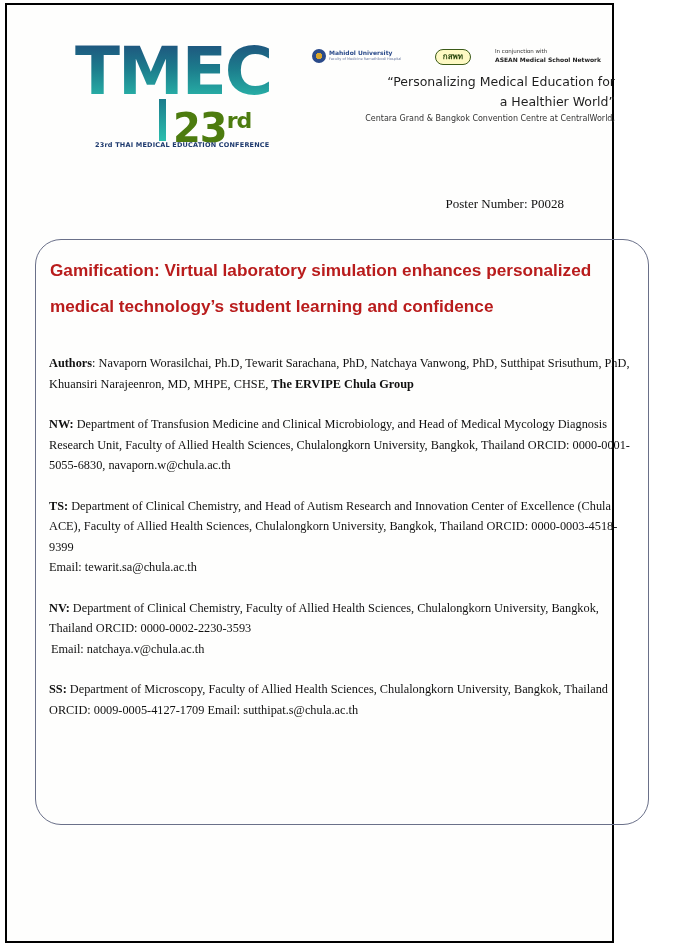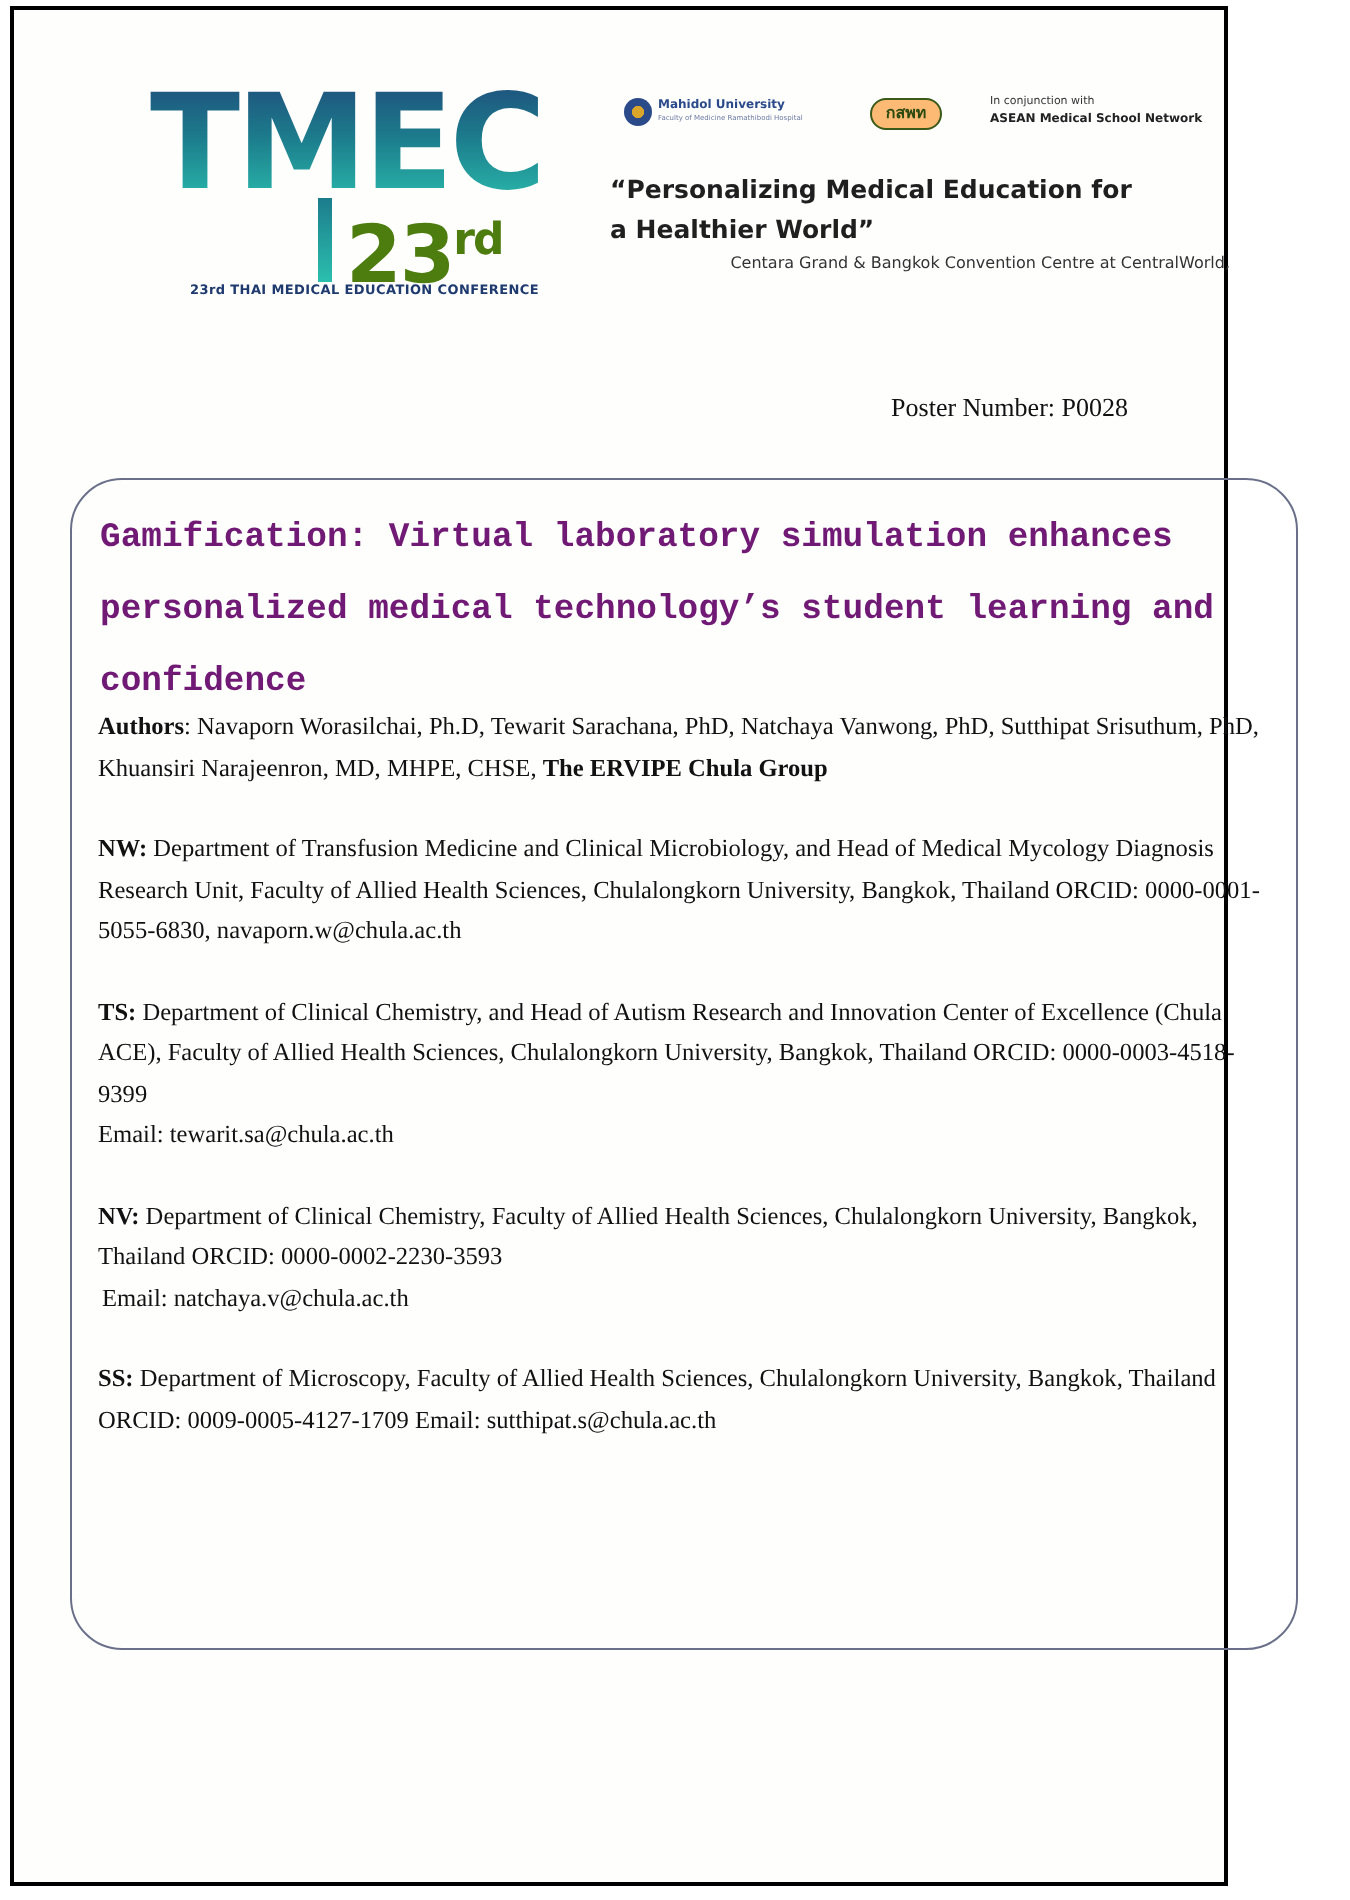--- a/index.html
+++ b/index.html
@@ -42,57 +42,57 @@
   .mahidol-name {
     position: absolute; left: 24px; top: 4px; font-family: "DejaVu Sans", sans-serif;
     font-size: 6px; color: #2a4a8a; font-weight: bold; white-space: nowrap;
   }
   .mahidol-sub {
     position: absolute; left: 24px; top: 12px; font-family: "DejaVu Sans", sans-serif;
     font-size: 3.5px; color: #6b7aa0; white-space: nowrap;
   }
   .thai-logo {
     position: absolute; left: 130px; top: 4px; width: 36px; height: 16px; border-radius: 9px;
-    background: #fdba74; border: 1px solid #3b5a18; box-sizing: border-box;
+    background: #fef9c3; border: 1px solid #3b5a18; box-sizing: border-box;
     font-family: "DejaVu Sans", sans-serif; font-size: 8px; font-weight: bold; color: #2c4a10;
     text-align: center; line-height: 14px;
   }
   .conj-small {
     position: absolute; left: 190px; top: 3px; font-family: "DejaVu Sans", sans-serif;
     font-size: 5.5px; color: #333; white-space: nowrap;
   }
   .conj-bold {
     position: absolute; left: 190px; top: 11px; font-family: "DejaVu Sans", sans-serif;
     font-size: 6px; font-weight: bold; color: #222; white-space: nowrap;
   }
   .theme {
-    text-align: left; font-family: "DejaVu Sans", sans-serif; font-weight: bold;
-    font-size: 12.5px; line-height: 20px; color: #1f1f1f; margin-top: 16px;
+    text-align: right; font-family: "DejaVu Sans", sans-serif; font-weight: normal;
+    font-size: 12.5px; line-height: 20px; color: #1f1f1f; margin-top: 3px;
   }
   .dates {
     text-align: center; font-family: "DejaVu Sans", sans-serif;
     font-size: 9px; line-height: 14px; color: #333; margin-top: 2px;
   }
   .venue {
     text-align: right; font-family: "DejaVu Sans", sans-serif;
     font-size: 8px; line-height: 13px; color: #333;
   }
   .poster-number {
     position: absolute; right: 48px; top: 191px;
     font-family: "Liberation Serif", serif; font-size: 13px; color: #111;
   }
   
   .abstract-box {
     position: absolute; left: 28px; top: 234px; width: 614px; height: 586px;
     border: 1.5px solid #6a7089; border-radius: 26px; box-sizing: border-box;
   }
   .title {
     position: absolute; left: 14px; top: 12px; width: 590px;
-    font-family: Liberation Mono, monospace; font-weight: bold; font-size: 17.2px;
-    line-height: 36px; color: #701a75;
+    font-family: Liberation Sans, sans-serif; font-weight: bold; font-size: 17.2px;
+    line-height: 36px; color: #b91c1c;
   }
   .content {
     position: absolute; left: 13px; top: 113px; width: 590px;
     font-family: "Liberation Serif", serif; font-size: 12.3px; line-height: 20.5px; color: #111;
   }
   .para { margin: 0 0 20px 0; }
   .para b { font-weight: bold; }
   .indent { padding-left: 2px; }
 </style>
 </head>

